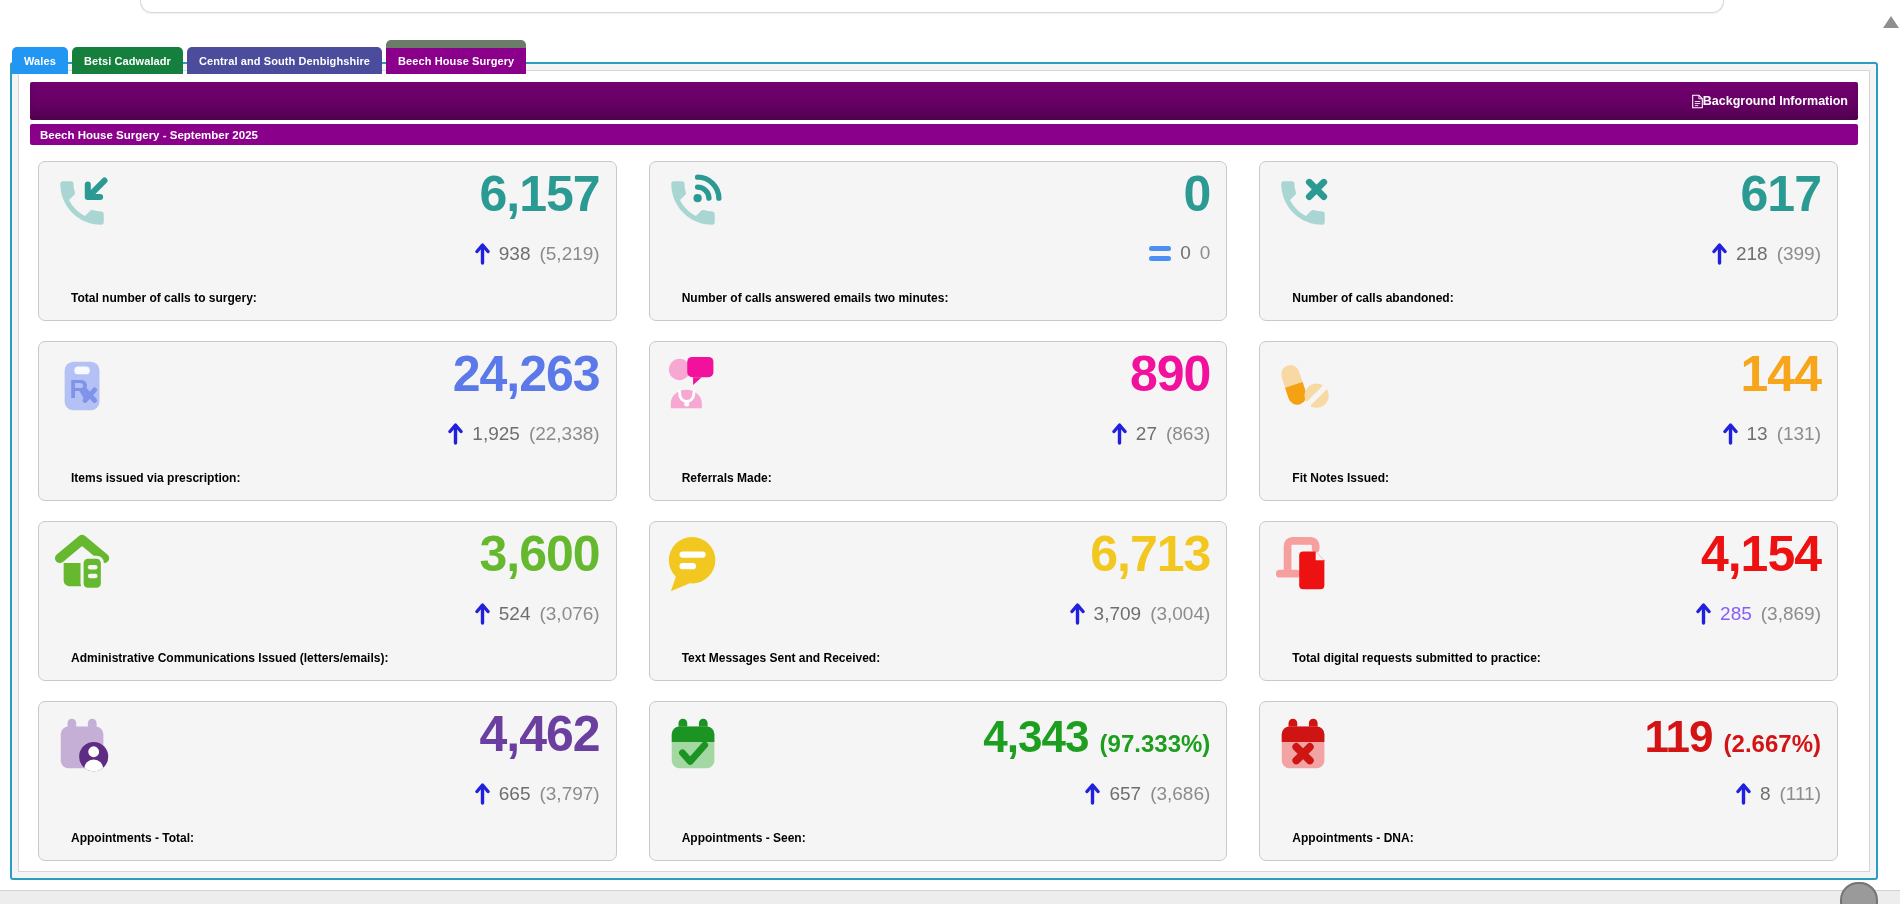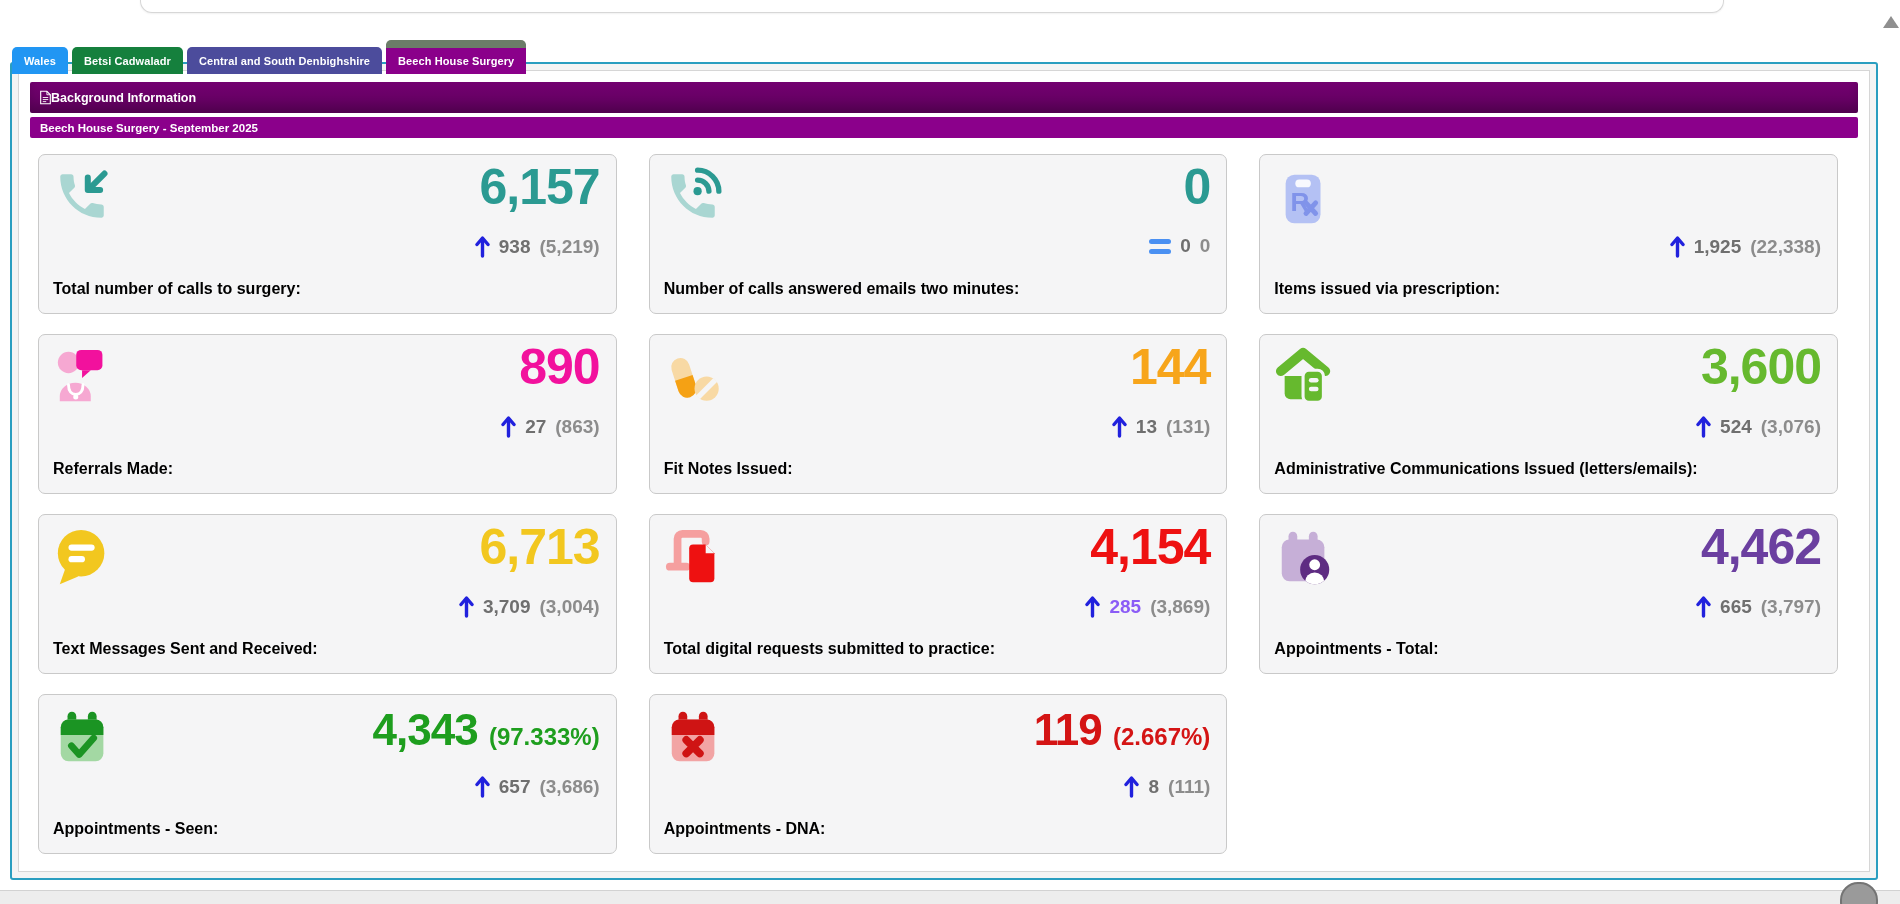--- a/index.html
+++ b/index.html
@@ -29,23 +29,24 @@
   
   .outer-frame{
     position:absolute;left:10px;top:62px;right:22px;bottom:24px;
     border:2px solid #2a9ec0;border-radius:3px;background:#f4f4f4;z-index:1;
   }
   .inner-frame{
     position:absolute;inset:6px;border:1px solid #d6d6d6;background:#fff;
     padding:11px;box-sizing:border-box;
   }
   .bar1{
-    height:31px;border-radius:2px;color:#fff;display:flex;align-items:center;gap:0;
+    height:38px;border-radius:2px;color:#fff;display:flex;align-items:center;gap:0;
     padding:0 10px;font-weight:bold;font-size:12.5px;margin-bottom:4px;cursor:pointer;
     box-shadow:inset 0 -8px 10px rgba(0,0,0,.15);
+    justify-content:flex-end;
   }
   .bar2{
     height:21px;border-radius:2px;color:#fff;display:flex;align-items:center;
     padding:0 10px;font-weight:bold;font-size:11.5px;
   }
   .doc-icon{display:flex;align-items:center;}
   
   .cards{margin:16px 20px 0 8px;display:grid;grid-template-columns:repeat(3,1fr);column-gap:32px;row-gap:20px;}
   .card{
     position:relative;height:160px;background:#f5f5f6;border:1px solid #c9c9c9;
@@ -53,29 +54,29 @@
   }
   .card .icon{position:absolute;left:14px;top:12px;width:64px;height:64px;}
   .card .value{
     position:absolute;right:16px;top:6px;font-weight:bold;font-size:50px;line-height:1.05;
     white-space:nowrap;letter-spacing:-1px;
   }
   .card .value.has-suffix{font-size:44px;top:12px;}
   .card .value .suffix{font-size:24px;letter-spacing:0;}
   .card .change{
     position:absolute;right:16px;top:80px;display:flex;align-items:center;gap:9px;
-    font-weight:bold;font-size:19px;
+    font-weight:normal;font-size:19px;
   }
   .card .chg{color:#6f6f6f;}
   .card .prev{color:#8c8c8c;}
   .eq{display:flex;flex-direction:column;gap:5px;width:22px;}
   .eq b{height:5px;border-radius:2.5px;display:block;}
   .arrow{display:flex;align-items:center;}
   .card .label{
-    position:absolute;left:14px;bottom:15px;font-weight:bold;font-size:16px;color:#000;
+    position:absolute;left:32px;bottom:15px;font-weight:bold;font-size:12px;color:#000;
     padding-right:10px;
   }
   
   .hscroll{position:absolute;left:0;right:0;bottom:0;height:13px;background:#ededed;border-top:1px solid #d2d2d2;z-index:8;}
   .hthumb{
     position:absolute;left:1840px;top:882px;width:34px;height:34px;background:#9a9a9a;
     border:2px solid #747474;border-radius:18px;z-index:9;
   }
 </style>
 </head>
@@ -138,26 +139,45 @@
       <span class="eq">
               <b style="background:#4a90f2"></b>
               <b style="background:#4a90f2"></b>
             </span>
       <span class="chg" style="color:#6f6f6f">0</span>
       <span class="prev" style="color:#8c8c8c">0</span>
     </div>
     <div class="label">Number of calls answered emails two minutes:</div>
         </div>
         <div class="card">
+    <div class="icon"><svg viewBox="0 0 24 24" width="58" height="58">
+              <path d="M6.62 10.79c1.44 2.83 3.76 5.14 6.59 6.59l2.2-2.2c.27-.27.67-.36 1.02-.24 1.12.37 2.33.57 3.57.57.55 0 1 .45 1 1V20c0 .55-.45 1-1 1-9.39 0-17-7.61-17-17 0-.55.45-1 1-1h3.5c.55 0 1 .45 1 1 0 1.25.2 2.45.57 3.57.11.35.03.74-.25 1.02l-2.2 2.2z" fill="#a9d6d2"></path>
+    <path d="M14.6 3.4l6 6 M20.6 3.4l-6 6" stroke="#2b9a92" stroke-width="2.8" stroke-linecap="round"></path>
+            </svg></div>
+    <div class="value" style="color:#2b9a92"><span>617</span></div>
+    <div class="change">
+      <span class="arrow">
+              <svg width="15" height="23" viewBox="0 0 15 23">
+                <path d="M7.5 21V4" stroke="#2121dd" stroke-width="3.4" stroke-linecap="round"></path>
+                <path d="M2 9.5L7.5 3l5.5 6.5" stroke="#2121dd" stroke-width="3.4" fill="none" stroke-linecap="round" stroke-linejoin="round"></path>
+              </svg>
+            </span>
+      <span class="chg" style="color:#6f6f6f">218</span>
+      <span class="prev" style="color:#8c8c8c">(399)</span>
+    </div>
+    <div class="label">Number of calls abandoned:</div>
+        </div>
+        <div class="card">
     <div class="icon"><svg viewBox="0 0 64 64" width="62" height="62">
     <rect x="12" y="8" width="36" height="50" rx="9" fill="#b4c1f4"></rect>
     <rect x="22" y="13" width="16" height="8" rx="4" fill="#ffffff" opacity="0.9"></rect>
     <text x="17" y="45" font-family="Liberation Sans,sans-serif" font-size="27" font-weight="bold" fill="#8093ea">R</text>
     <path d="M33 37l10 11 M43 37l-10 11" stroke="#8093ea" stroke-width="5" stroke-linecap="round"></path>
             </svg></div>
+    <div class="value" style="color:#5b79e8"><span>24,263</span></div>
     <div class="change">
       <span class="arrow">
               <svg width="15" height="23" viewBox="0 0 15 23">
                 <path d="M7.5 21V4" stroke="#2121dd" stroke-width="3.4" stroke-linecap="round"></path>
                 <path d="M2 9.5L7.5 3l5.5 6.5" stroke="#2121dd" stroke-width="3.4" fill="none" stroke-linecap="round" stroke-linejoin="round"></path>
               </svg>
             </span>
       <span class="chg" style="color:#6f6f6f">1,925</span>
       <span class="prev" style="color:#8c8c8c">(22,338)</span>
     </div>

